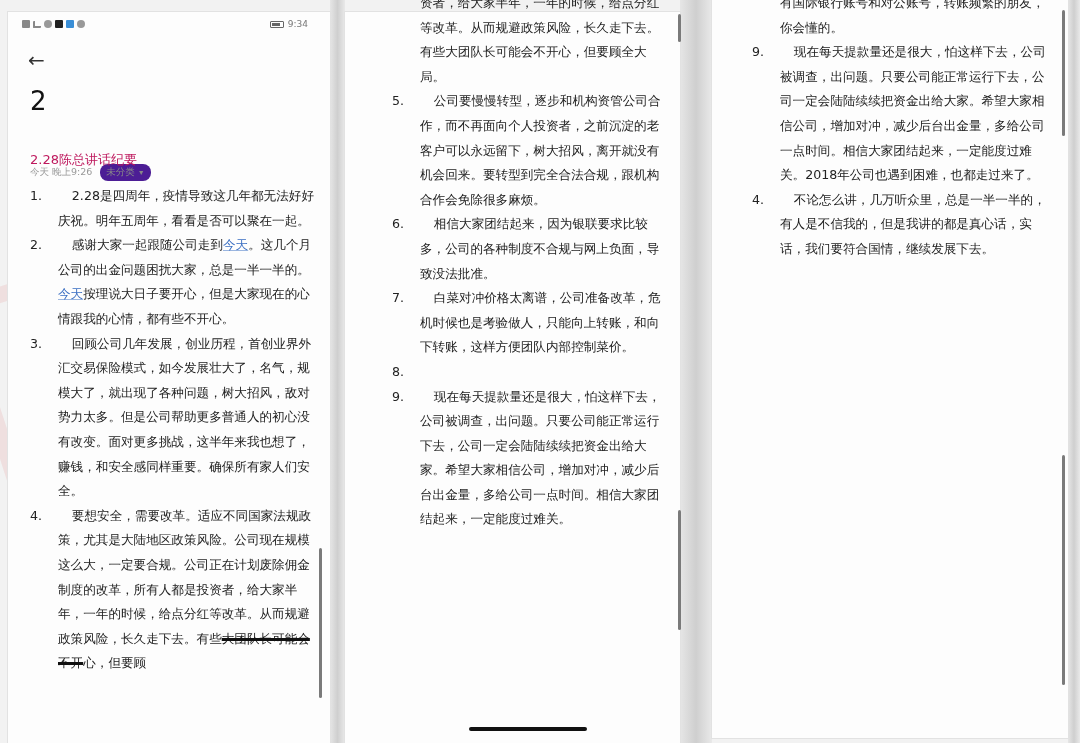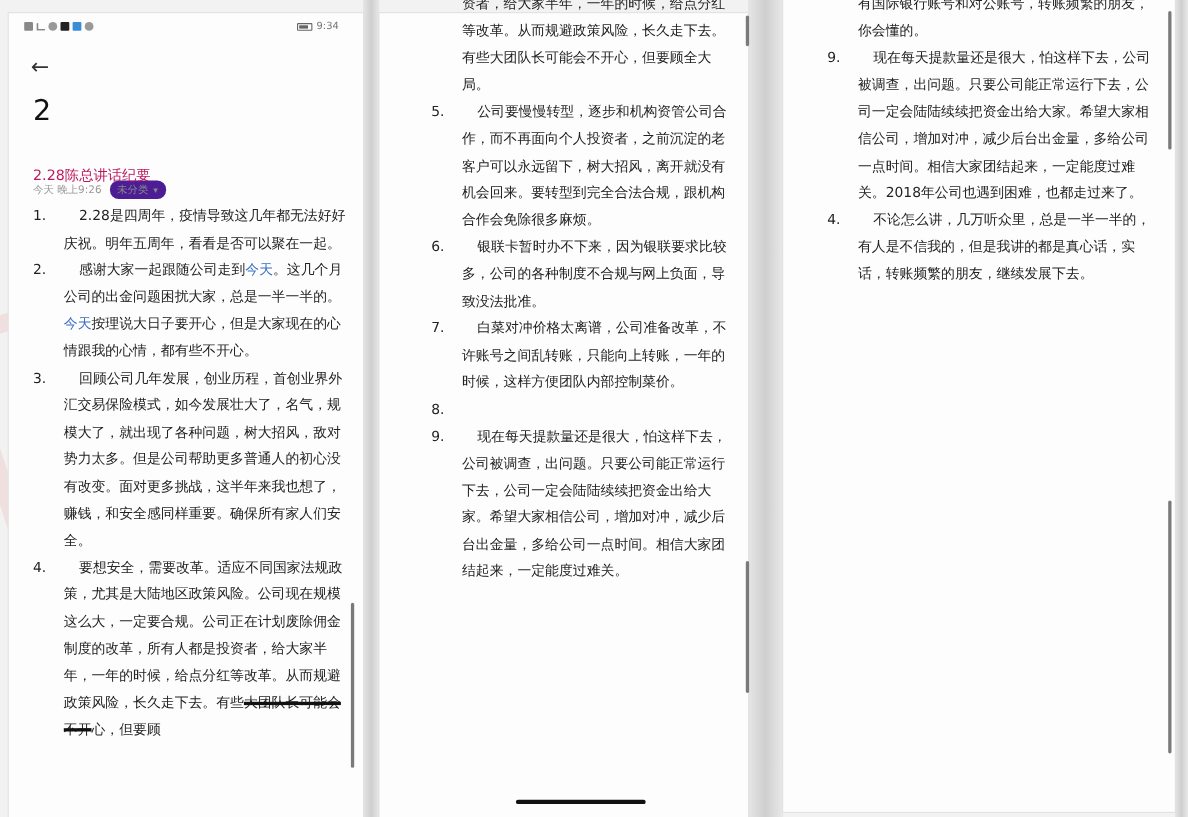--- a/index.html
+++ b/index.html
@@ -37,21 +37,21 @@
   .meta { position: absolute; left: 22px; top: 112px; font-size: 9.5px; color: #999; display: flex; align-items: center; gap: 8px; margin-top: 40px; }
   .cat { background: #4c1d95; border-radius: 8px; padding: 2px 6px; color: #888; font-family: Liberation Serif, serif; }
   .cat .caret { font-size: 7px; margin-left: 3px; }
   .subtitle { position: absolute; left: 22px; top: 139px; font-size: 13px; color: #be185d; }
 
   .content { position: absolute; font-size: 12.6px; line-height: 24.6px; color: #222; }
   .item { display: flex; }
   .num { width: 28px; flex: none; }
   .txt { flex: 1; text-indent: 1.1em; }
   .txt.noindent { text-indent: 0; }
-  .link { color: #3b6fc2; text-decoration-color: #9bb6e0; }
+  .link { color: #3b6fc2; text-decoration: underline; text-decoration-color: #9bb6e0; }
   .strike { text-decoration: line-through; text-decoration-thickness: 3px; text-decoration-color: #111; }
 
   #c1 { left: 30px; top: 184px; width: 288px; }
   #c2 { left: 392px; top: -9px; width: 274px; }
   #c3 { left: 752px; top: -9px; width: 302px; }
 
   .scroll { position: absolute; width: 3px; background: #7a7a7a; border-radius: 2px; }
   #s1 { left: 319px; top: 548px; height: 150px; }
   #s2 { left: 678px; top: 14px; height: 28px; }
   #s2b { left: 678px; top: 510px; height: 120px; }
@@ -124,25 +124,25 @@
   <div class="item">
       <span class="num"></span>
       <span class="txt noindent"><span>资者，给大家半年，一年的时候，给点分</span><span>红等改革。从而规避政策风险，长久走下</span><span>去。有些大团队长可能会不开心，但要顾</span><span>全大局。</span></span>
     </div>
   <div class="item">
       <span class="num">5.</span>
       <span class="txt">公司要慢慢转型，逐步和机构资管公司合作，而不再面向个人投资者，之前沉淀的老客户可以永远留下，树大招风，离开就没有机会回来。要转型到完全合法合规，跟机构合作会免除很多麻烦。</span>
     </div>
   <div class="item">
       <span class="num">6.</span>
-      <span class="txt">银联卡暂时办不下来，因为银联要求比较多，公司的各种制度不合规与网上负面，导致没法批准。</span>
+      <span class="txt">相信大家团结起来，因为银联要求比较多，公司的各种制度不合规与网上负面，导致没法批准。</span>
     </div>
   <div class="item">
       <span class="num">7.</span>
-      <span class="txt">白菜对冲价格太离谱，公司准备改革，不许账号之间乱转账，只能向上转账，一年的时候，这样方便团队内部控制菜价。</span>
+      <span class="txt">白菜对冲价格太离谱，公司准备改革，危机时候也是考验做人，只能向上转账，和向下转账，这样方便团队内部控制菜价。</span>
     </div>
   <div class="item">
       <span class="num">8.</span>
     </div>
   <div class="item">
       <span class="num">9.</span>
       <span class="txt">现在每天提款量还是很大，怕这样下去，公司被调查，出问题。只要公司能正常运行下去，公司一定会陆陆续续把资金出给大家。希望大家相信公司，增加对冲，减少后台出金量，多给公司一点时间。相信大家团结起来，一定能度过难关。</span>
     </div>
 </div>
 <div class="scroll" id="s2"></div>
@@ -154,17 +154,17 @@
   <div class="item">
       <span class="num"></span>
       <span class="txt noindent"><span>有国际银行账号和对公账号，转账频繁的</span><span>朋友，你会懂的。</span></span>
     </div>
   <div class="item">
       <span class="num">9.</span>
       <span class="txt">现在每天提款量还是很大，怕这样下去，公司被调查，出问题。只要公司能正常运行下去，公司一定会陆陆续续把资金出给大家。希望大家相信公司，增加对冲，减少后台出金量，多给公司一点时间。相信大家团结起来，一定能度过难关。2018年公司也遇到困难，也都走过来了。</span>
     </div>
   <div class="item">
       <span class="num">4.</span>
-      <span class="txt">不论怎么讲，几万听众里，总是一半一半的，有人是不信我的，但是我讲的都是真心话，实话，转账频繁的朋友，继续发展下去。</span>
+      <span class="txt">不论怎么讲，几万听众里，总是一半一半的，有人是不信我的，但是我讲的都是真心话，实话，我们要符合国情，继续发展下去。</span>
     </div>
 </div>
 <div class="scroll" id="s3"></div>
 <div class="scroll" id="s3b"></div>
 
 </body></html>

